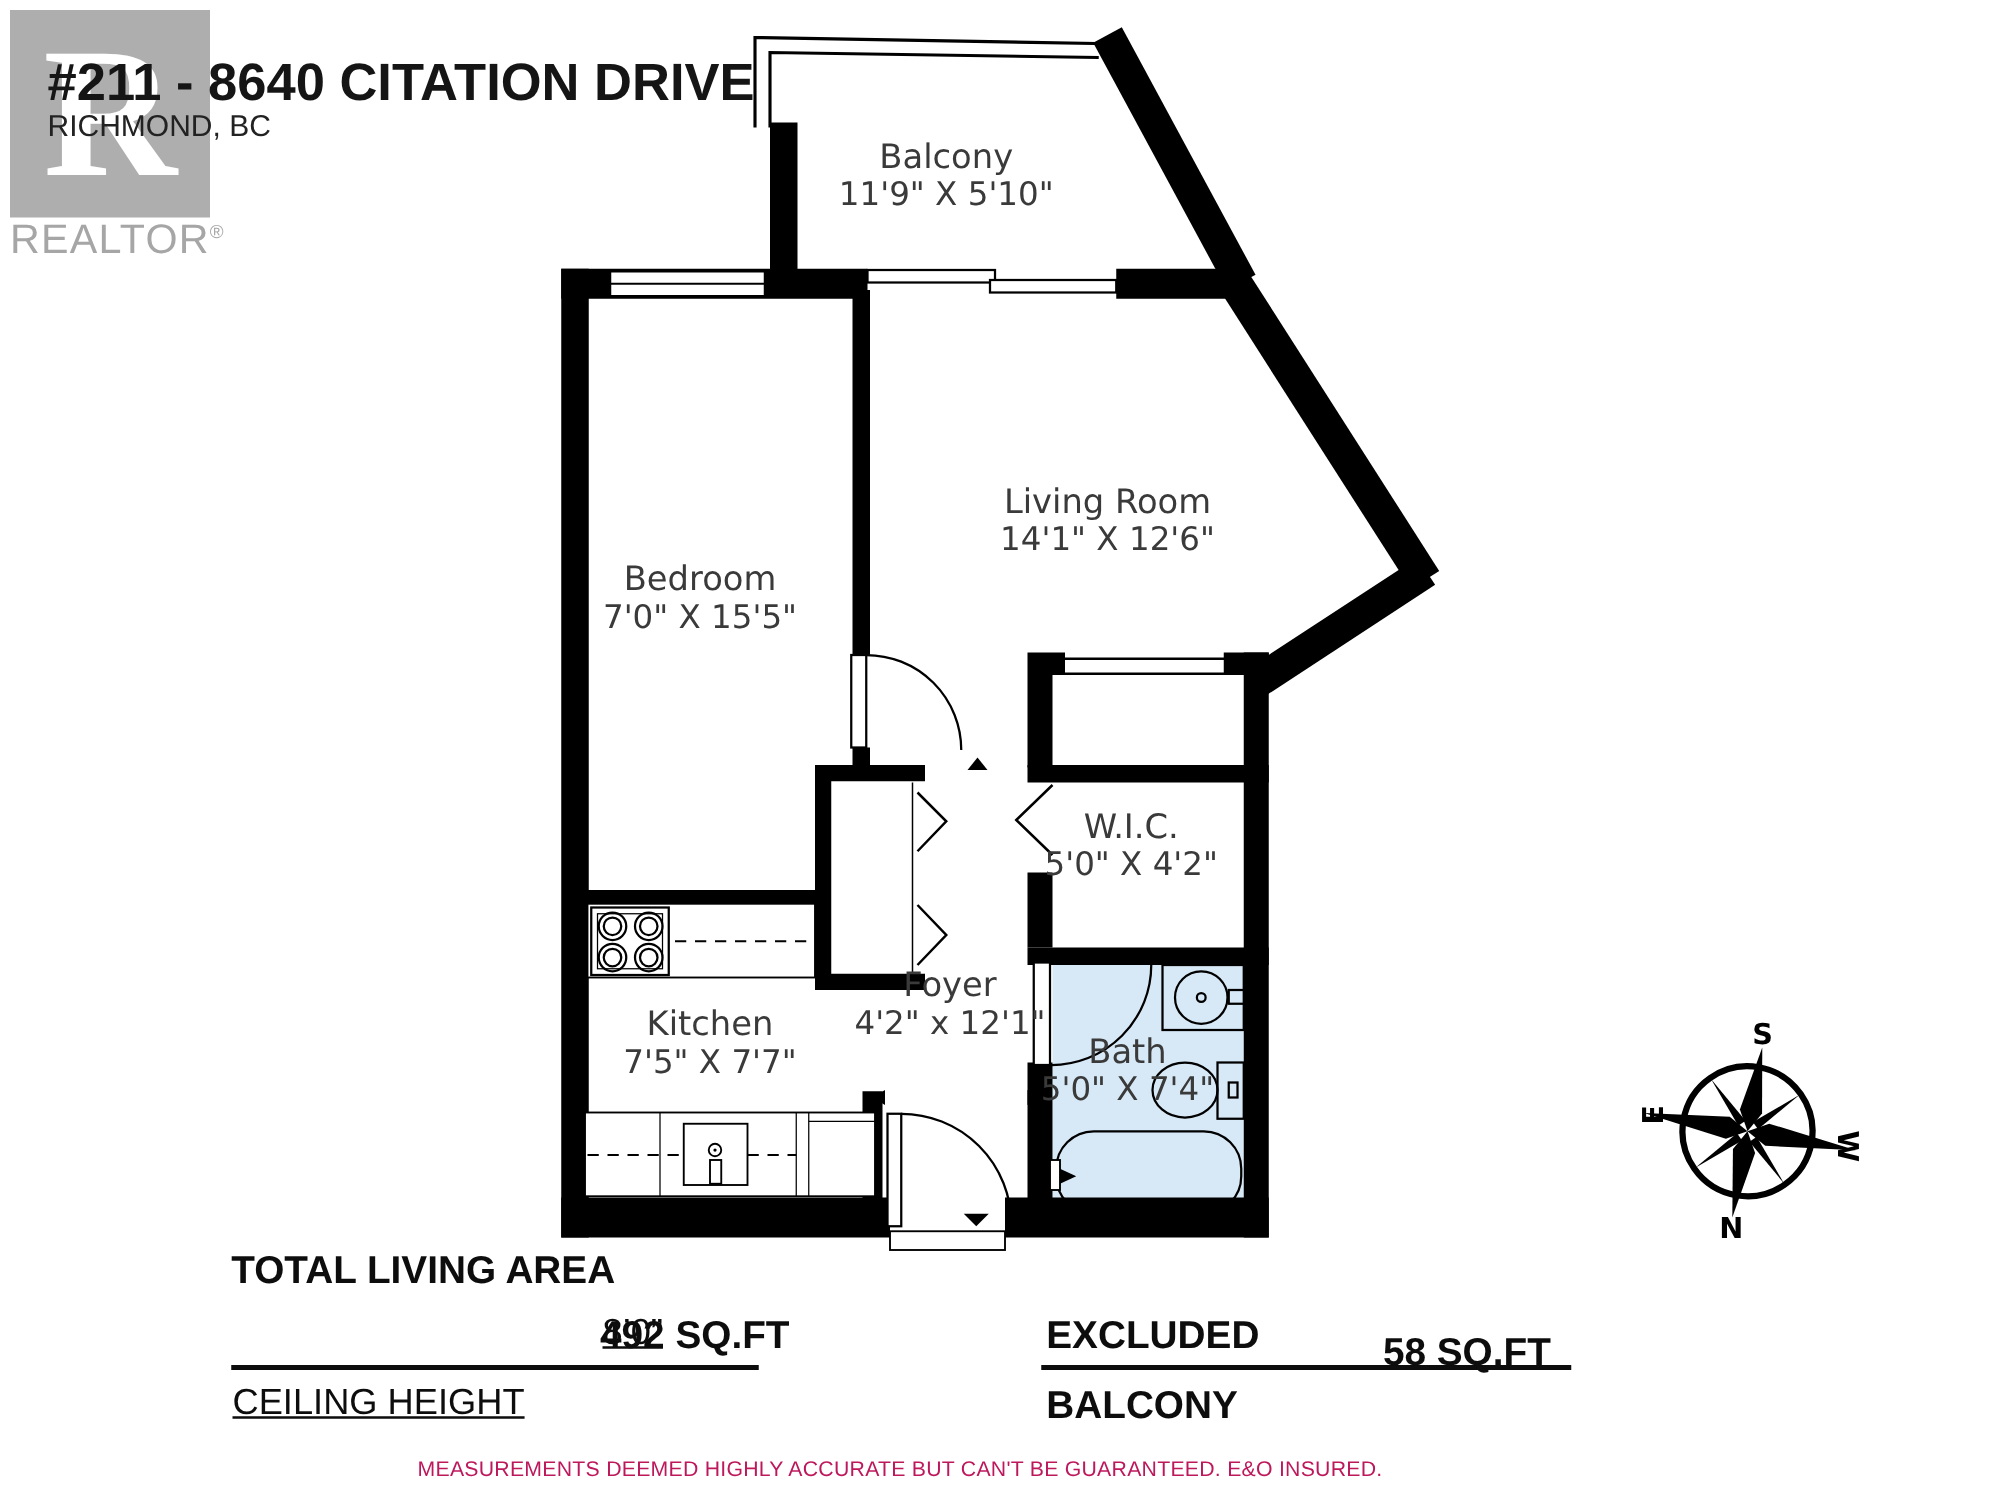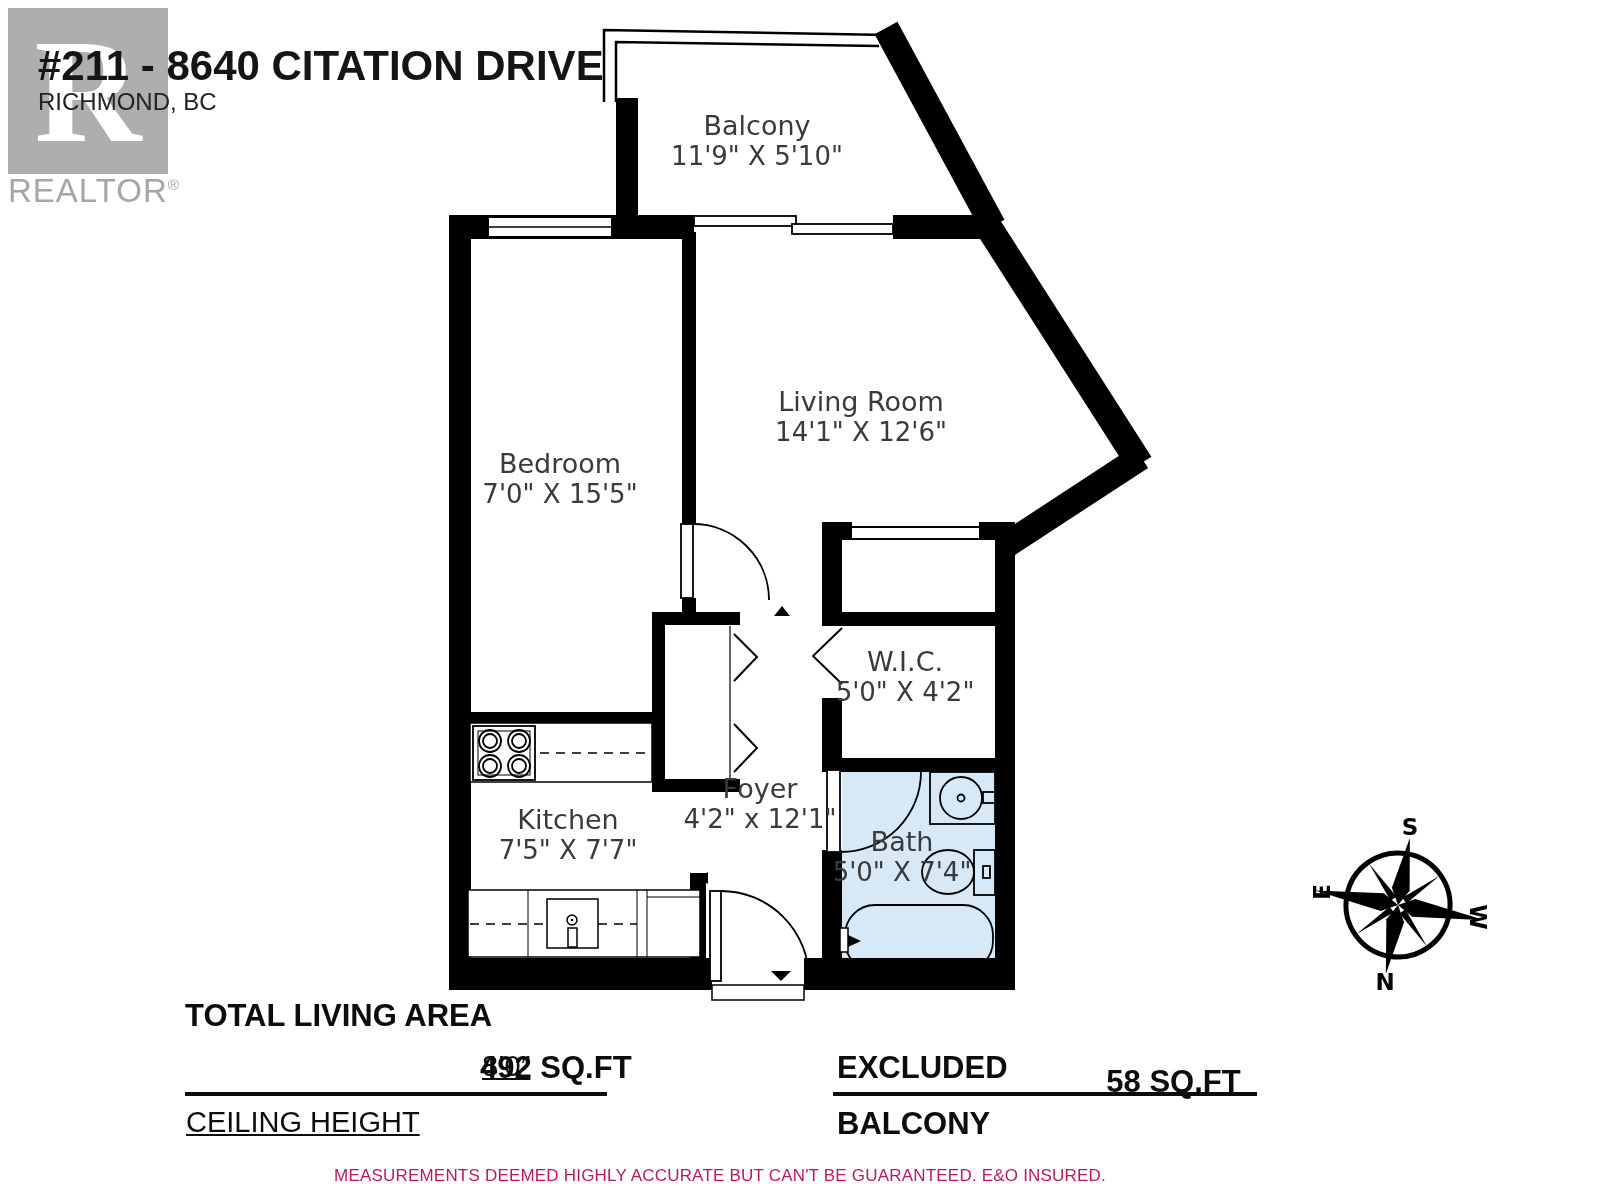--- a/index.html
+++ b/index.html
@@ -182,21 +182,21 @@
         <text x="1323" y="899" transform="rotate(-90 1323 892)">E</text>
         <text x="1477" y="924" transform="rotate(90 1477 917)">W</text>
       </g>
     </g>
   </svg>
 
   <div class="room-label" style="left:657px;top:110px;width:200px">
     <div class="rname">Balcony</div>
     <div class="rdims">11'9" X 5'10"</div>
   </div>
-  <div class="room-label" style="left:736px;top:386px;width:250px">
+  <div class="room-label" style="left:761px;top:386px;width:250px">
     <div class="rname">Living Room</div>
     <div class="rdims">14'1" X 12'6"</div>
   </div>
   <div class="room-label" style="left:460px;top:448px;width:200px">
     <div class="rname">Bedroom</div>
     <div class="rdims">7'0" X 15'5"</div>
   </div>
   <div class="room-label" style="left:805px;top:646px;width:200px">
     <div class="rname">W.I.C.</div>
     <div class="rdims">5'0" X 4'2"</div>

